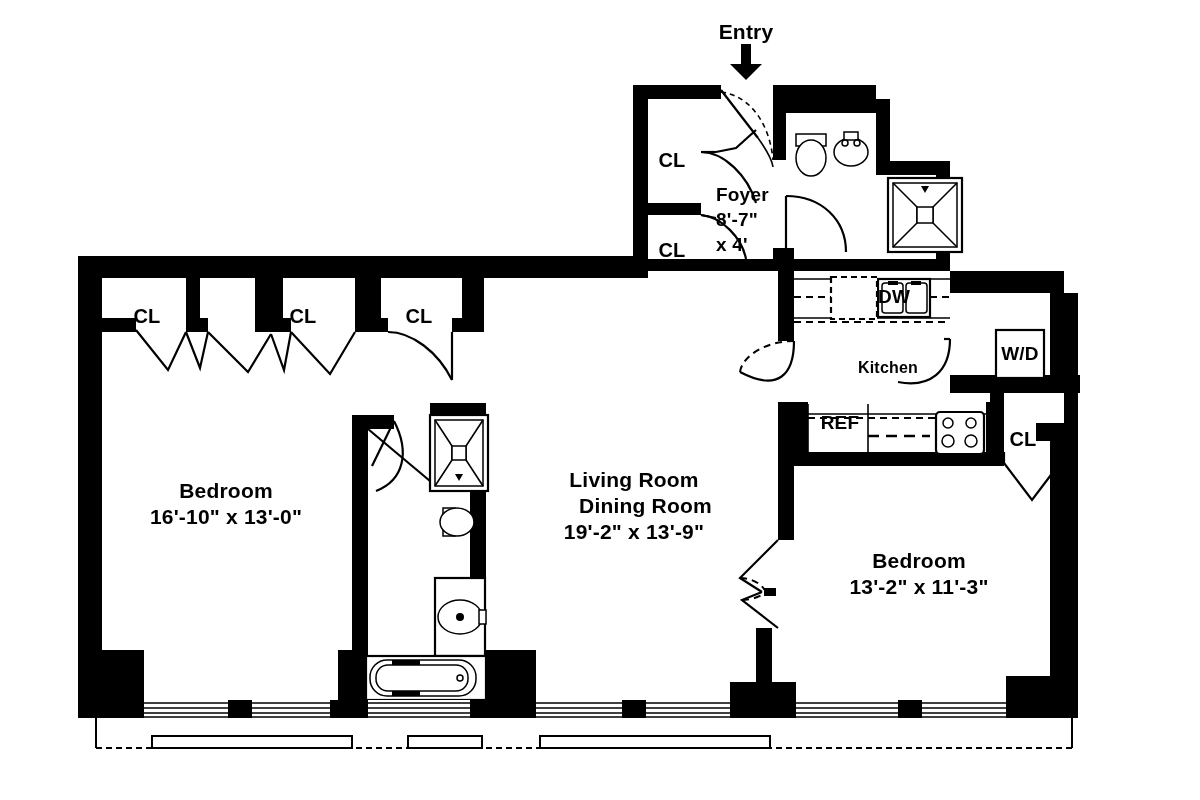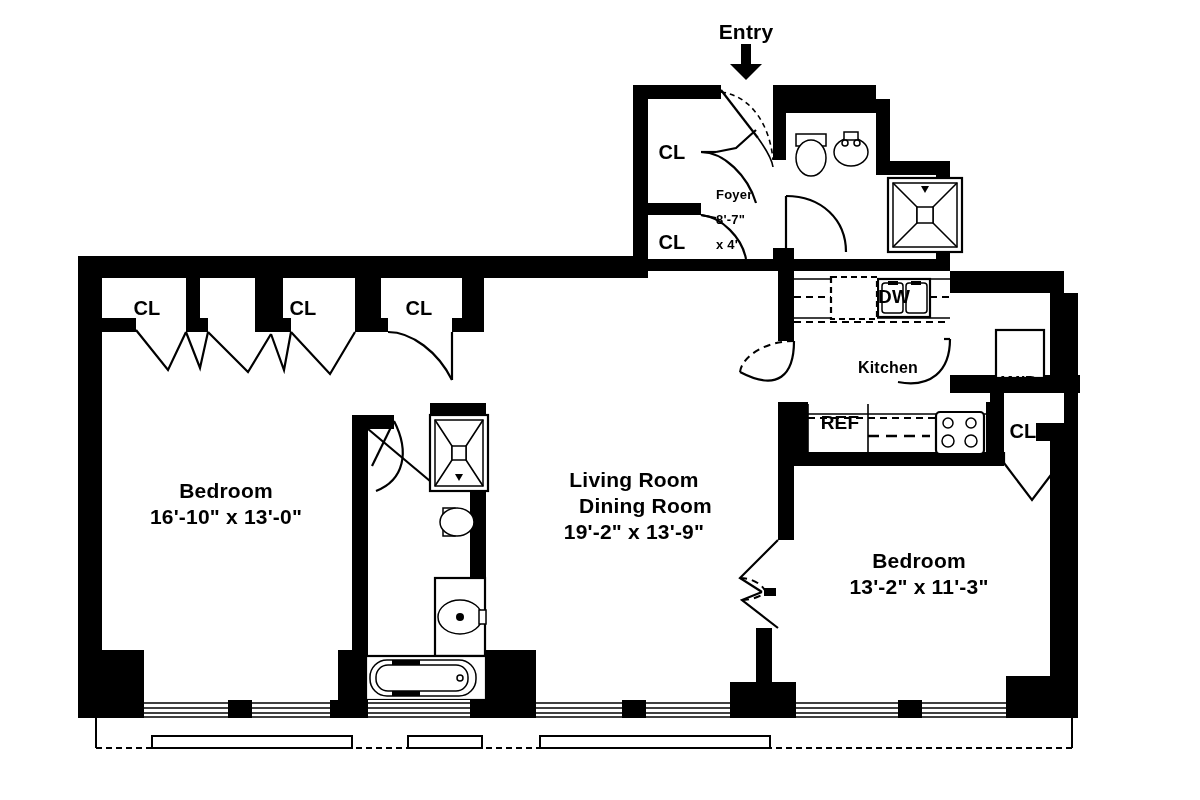--- a/index.html
+++ b/index.html
@@ -41,25 +41,25 @@
     color: #000000;
     font-family: "Liberation Sans", sans-serif;
     font-weight: bold;
     text-align: center;
     white-space: nowrap;
     line-height: 1.22;
     transform: translate(-50%, -50%);
     letter-spacing: 0.2px;
   }
   .lbl-room   { font-size: 21px; }
-  .lbl-cl     { font-size: 20px; }
+  .lbl-cl     { font-size: 20px; margin-top: 8px; }
   .lbl-entry  { font-size: 21px; }
   .lbl-app    { font-size: 19px; }
   .lbl-kitchen{ font-size: 16px; }
-  .lbl-foyer  { font-size: 13px; text-align: left; transform: translate(0, -50%); }
+  .lbl-foyer  { font-size: 19px; text-align: left; transform: translate(0, -50%); }
 </style>
 </head>
 <body>
 
 <div id="floorplan-root">
 
 <svg id="plan" viewBox="0 0 1200 800" xmlns="http://www.w3.org/2000/svg">
 
   <g>
     <rect class="wall" x="741" y="44" width="10" height="24"></rect>
@@ -379,21 +379,21 @@
 <div class="lbl lbl-foyer" style="left:716px; top:195px;">Foyer</div>
 <div class="lbl lbl-foyer" style="left:716px; top:220px;">8'-7"</div>
 <div class="lbl lbl-foyer" style="left:716px; top:245px;">x 4'</div>
 
 <div class="lbl lbl-cl" style="left:147px; top:308px;">CL</div>
 <div class="lbl lbl-cl" style="left:303px; top:308px;">CL</div>
 <div class="lbl lbl-cl" style="left:419px; top:308px;">CL</div>
 
 <div class="lbl lbl-app" style="left:894px; top:297px;">DW</div>
 
-<div class="lbl lbl-app" style="left:1020px; top:354px;margin-top:29px;">W/D</div>
+<div class="lbl lbl-app" style="left:1020px; top:354px;">W/D</div>
 
 <div class="lbl lbl-kitchen" style="left:888px; top:368px;">Kitchen</div>
 
 <div class="lbl lbl-app" style="left:840px; top:423px;">REF</div>
 
 <div class="lbl lbl-cl" style="left:1023px; top:431px;">CL</div>
 
 <div class="lbl lbl-room" style="left:226px; top:491px;">Bedroom</div>
 <div class="lbl lbl-room" style="left:226px; top:517px;">16'-10"  x  13'-0"</div>
 

